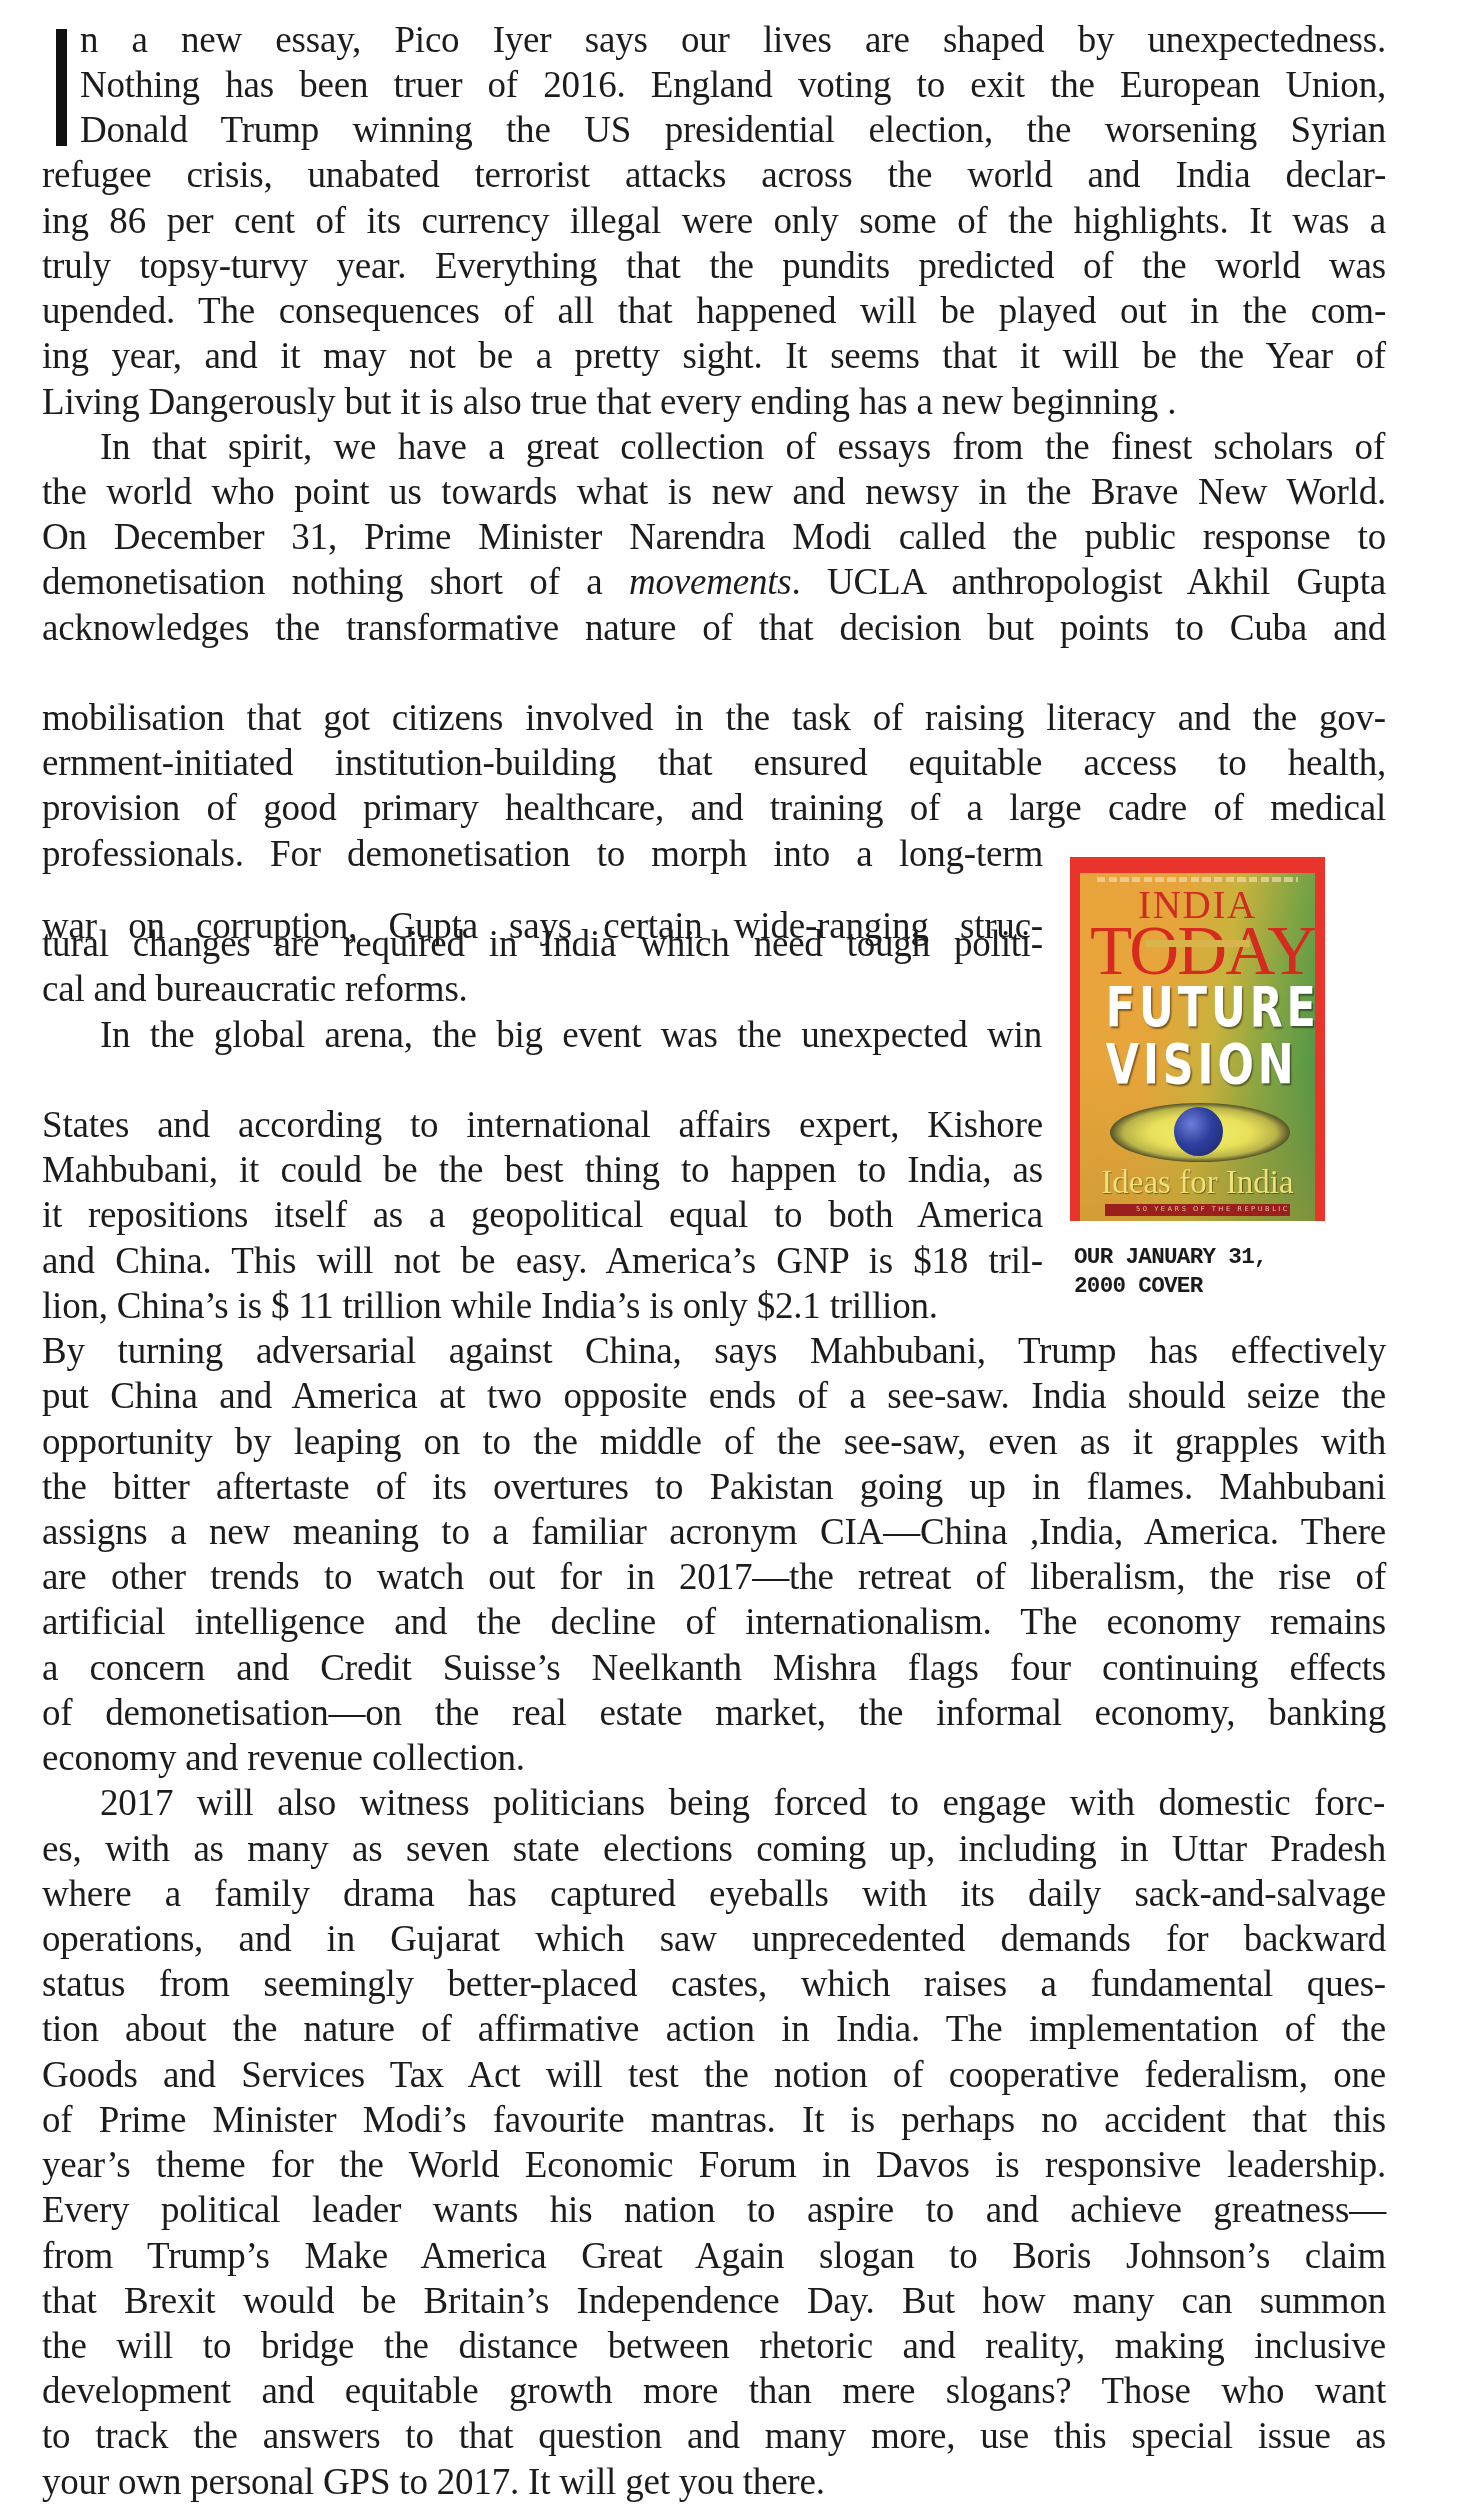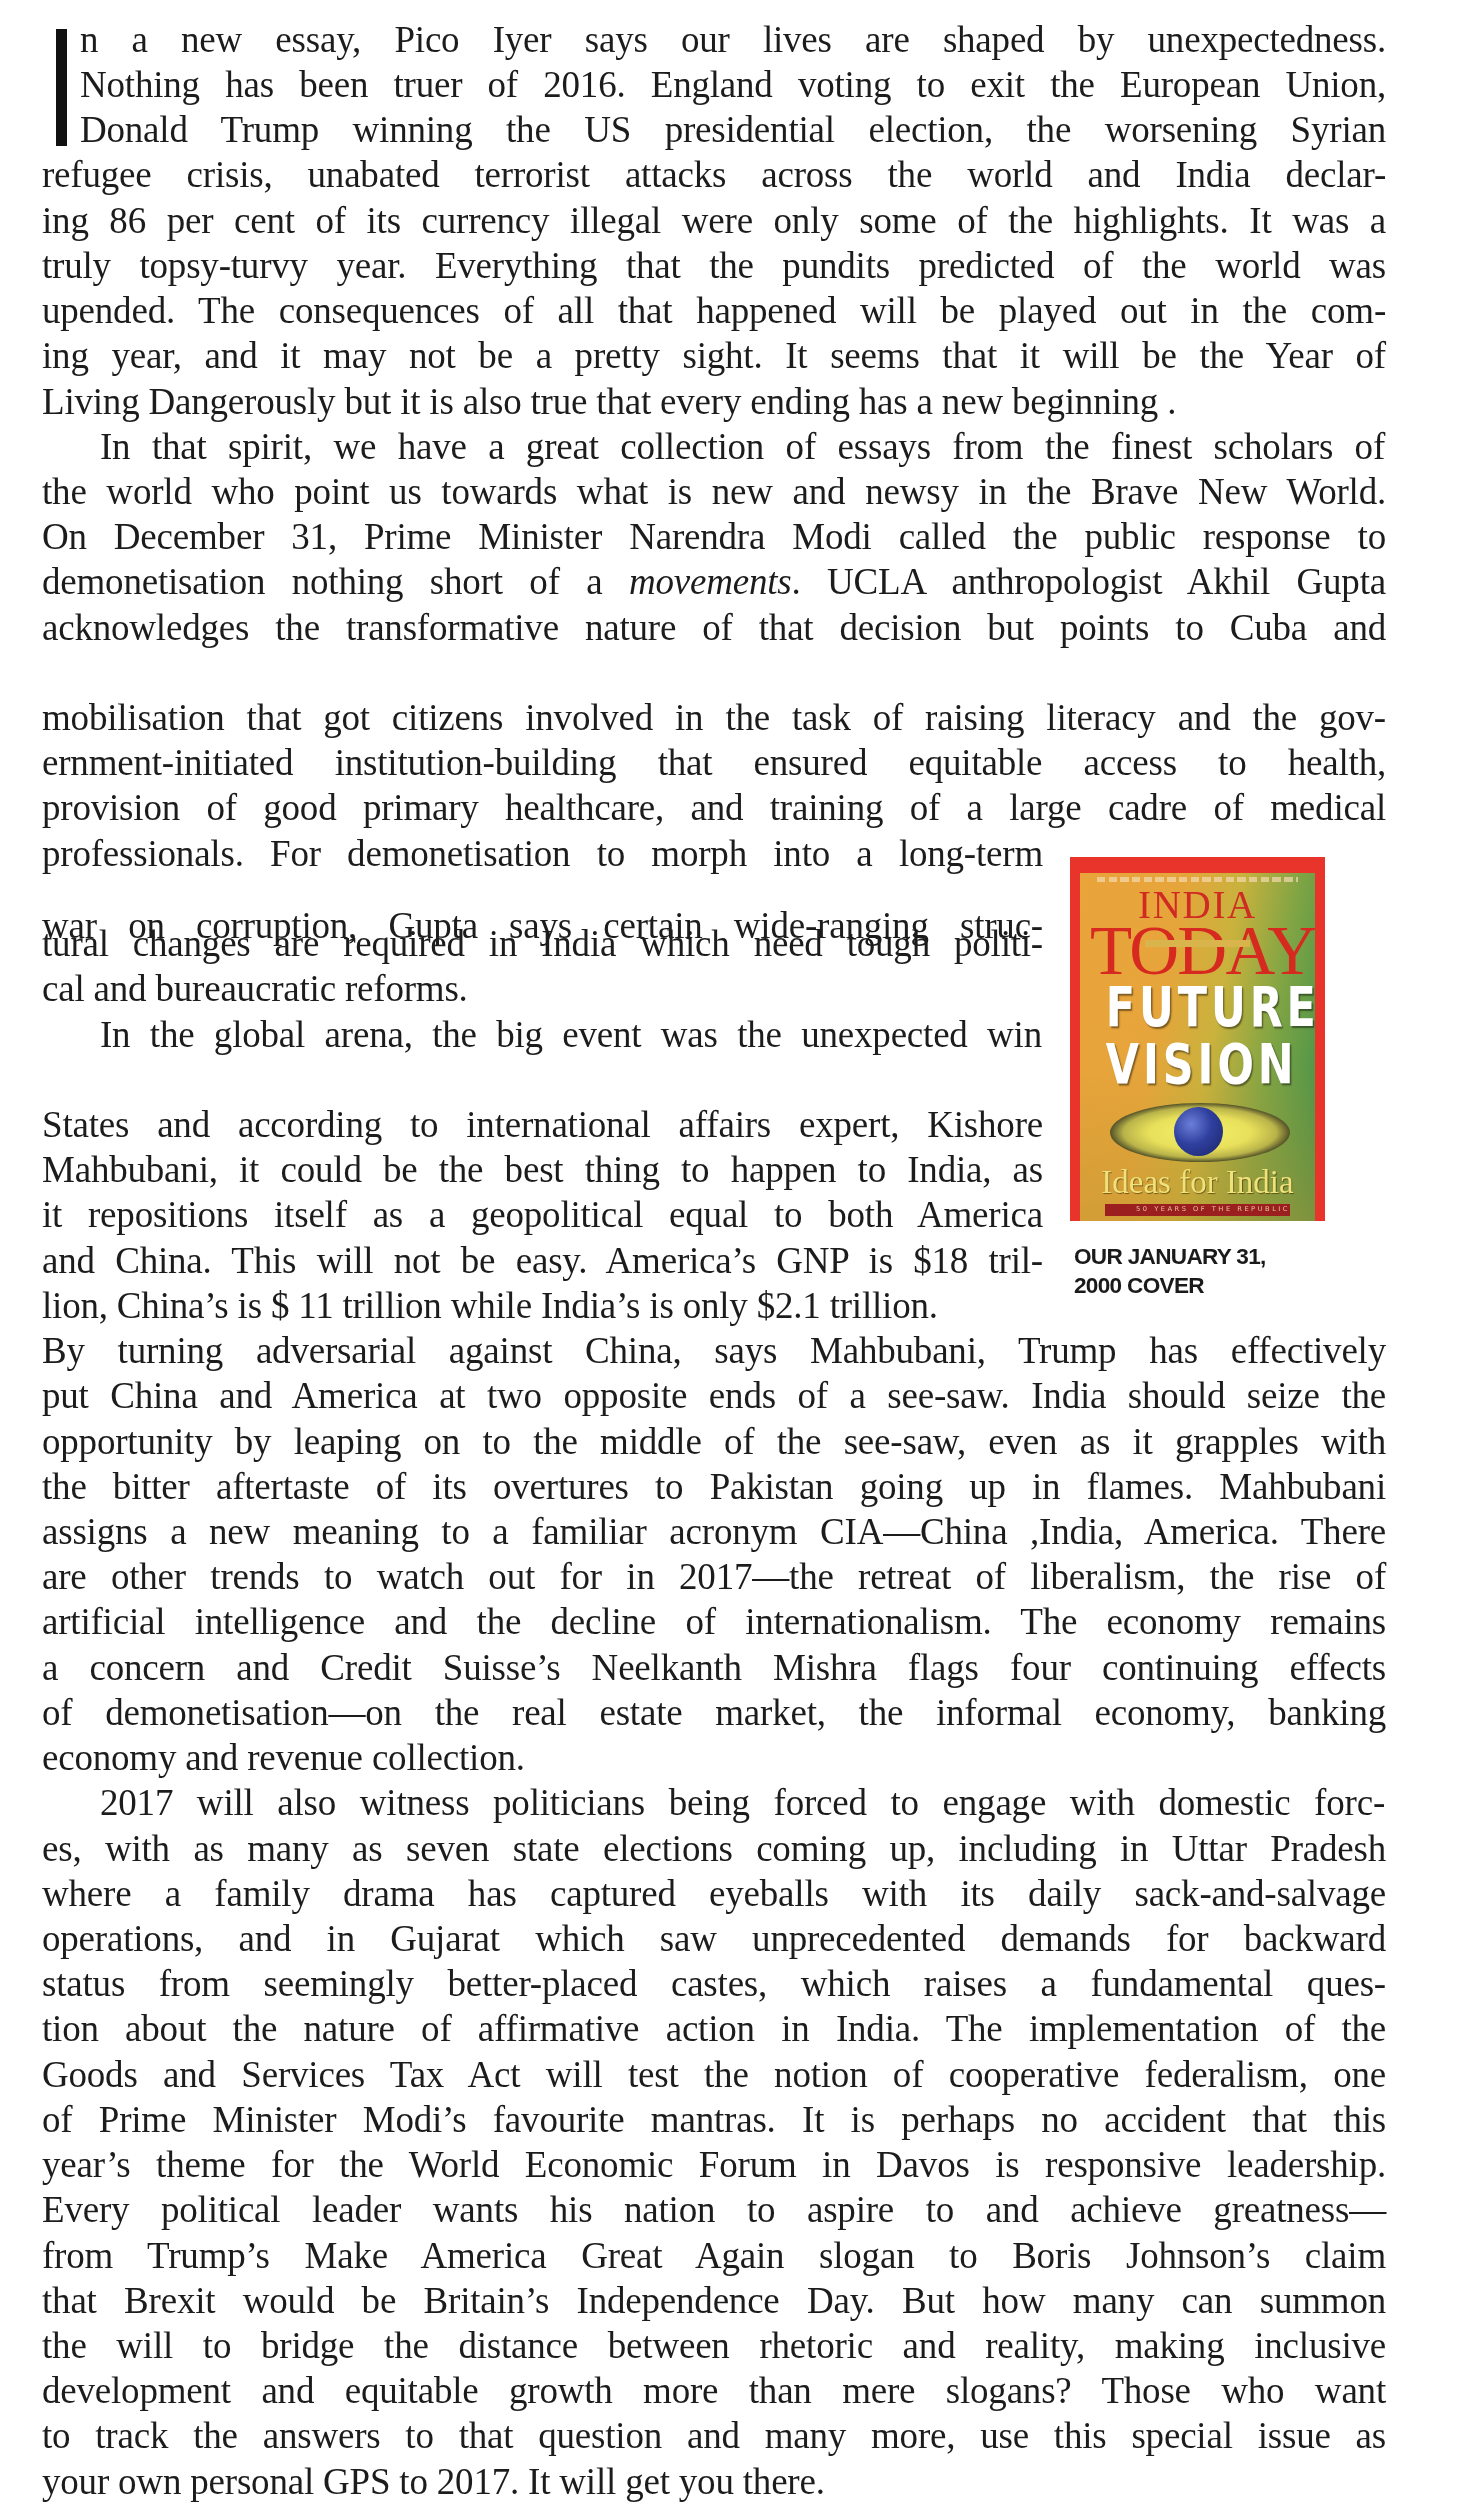--- a/index.html
+++ b/index.html
@@ -59,21 +59,21 @@
   .cover-eye { position: absolute; left: 30px; top: 230px; width: 180px; height: 59px; border-radius: 50%;
     background: radial-gradient(ellipse at center, #f3f06a 0%, #e8e05a 40%, #b9b34a 60%, #2a2a1a 75%, rgba(40,40,20,0) 90%); z-index: 2;}
   .cover-iris { position: absolute; left: 94px; top: 234px; width: 49px; height: 49px; border-radius: 50%;
     background: radial-gradient(circle at 35% 35%, #6b7fd8 0%, #2f3f9e 45%, #1a2466 100%); z-index: 3;}
   .cover-ideas { position: absolute; left: 0; right: 0; top: 291px; text-align: center;
     font-family: "Liberation Serif", serif; font-size: 33px; color: #efe27a; line-height: 37px; z-index: 3;
     text-shadow: 0.8px 0.8px 0.8px rgba(60,40,0,0.6); }
   .cover-band { position: absolute; left: 25px; right: 25px; top: 331px; height: 11.7px; background: #9c1f1f; z-index: 3;
     font-family: "DejaVu Sans", sans-serif; font-size: 6.7px; color: #e7c8a0; letter-spacing: 2.5px; text-align: right; line-height: 11.7px; overflow: hidden; white-space: nowrap;}
   .caption { position: absolute; left: 1074px; top: 1243px; width: 318px;
-    font-family: Liberation Sans, sans-serif; font-weight: bold; font-size: 22.6px; line-height: 28.5px; color: #1a1a1a; letter-spacing: -0.7px; }
+    font-family: Liberation Mono, monospace; font-weight: bold; font-size: 22.6px; line-height: 28.5px; color: #1a1a1a; letter-spacing: -0.7px; }
 </style>
 </head>
 <body>
 
 <div class="page">
   <div class="dropcap-bar" aria-label="I"></div>
 
   <div class="line dropside" style="top:16.7px">n a new essay, Pico Iyer says our lives are shaped by unexpectedness.</div>
   <div class="line dropside" style="top:62px">Nothing has been truer of 2016. England voting to exit the European Union,</div>
   <div class="line dropside" style="top:107px">Donald Trump winning the US presidential election, the worsening Syrian</div>

